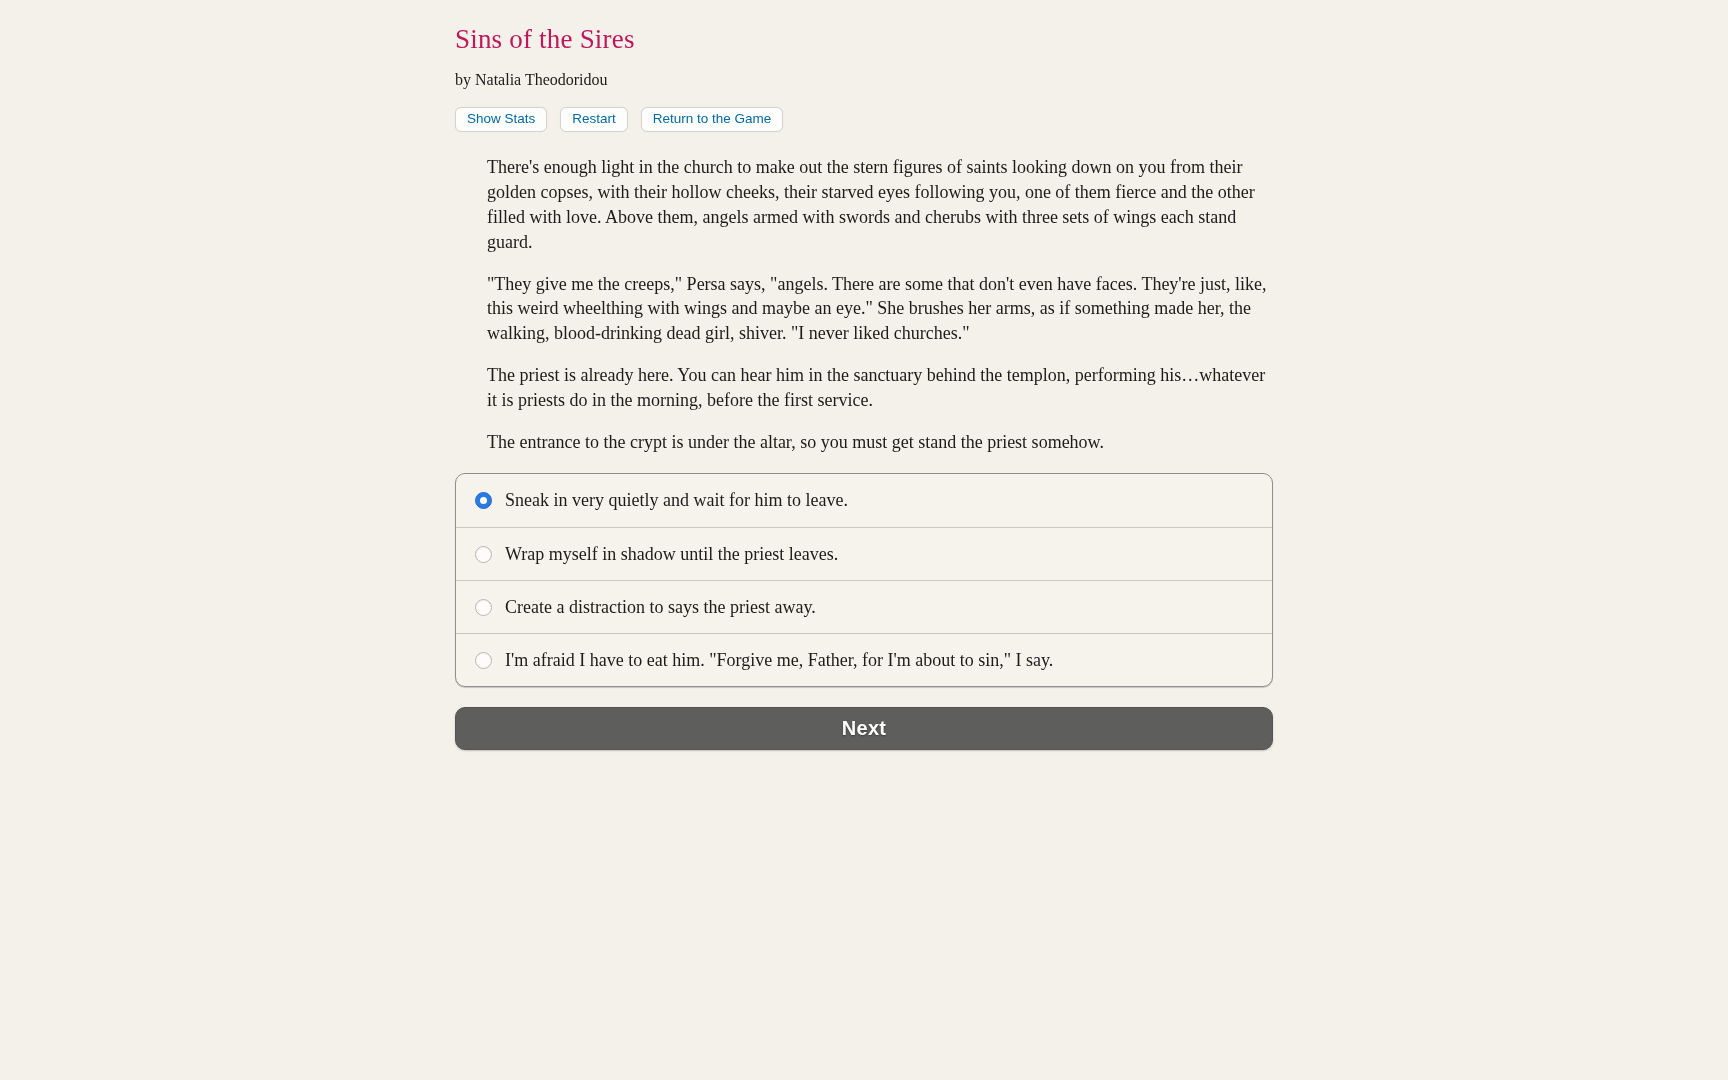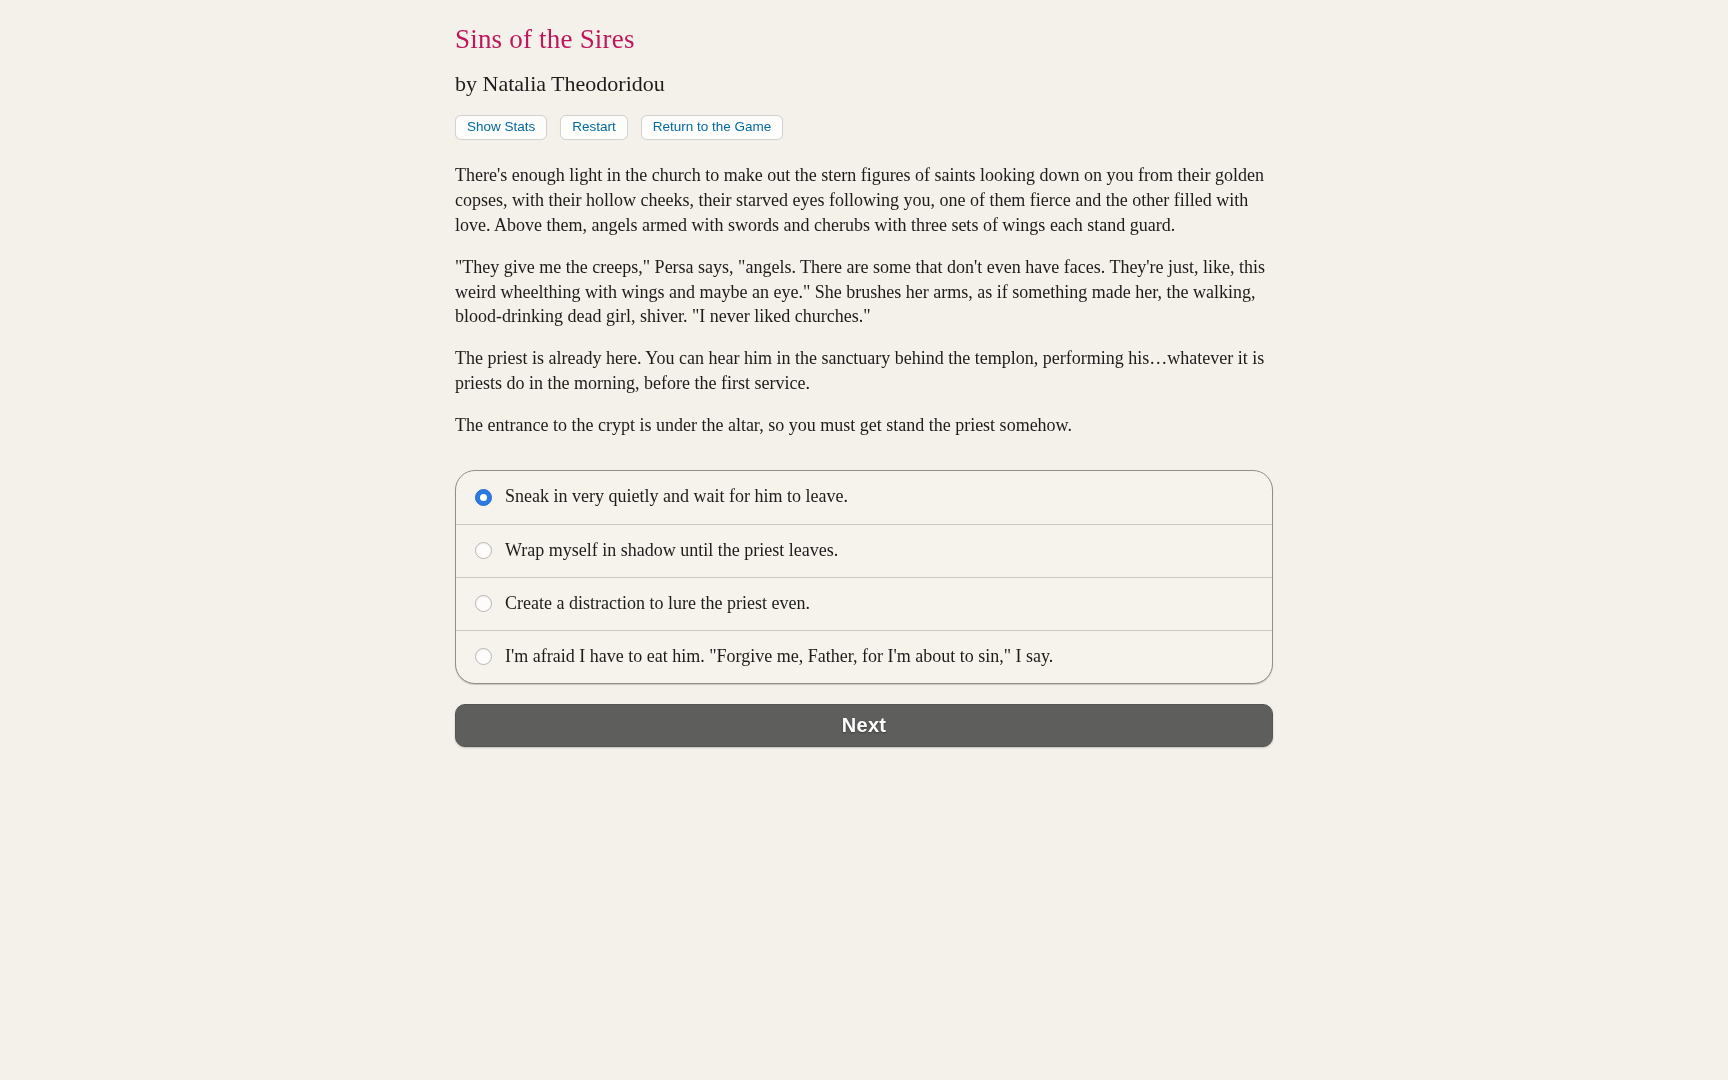--- a/index.html
+++ b/index.html
@@ -22,21 +22,21 @@
     padding-top: 24px;
   }
   .title {
     font-size: 27px;
     font-weight: normal;
     letter-spacing: 0.2px;
     color: #be185d;
   }
   .byline {
     margin-top: 16px;
-    font-size: 22px;
+    font-size: 16px;
     color: #1d1c1a;
   }
   .toolbar {
     margin-top: 18px;
     display: flex;
     gap: 13px;
   }
   .toolbar button {
     font-family: "Liberation Sans", sans-serif;
     font-size: 13.5px;
@@ -47,26 +47,27 @@
     padding: 3px 11px 4px;
     line-height: 1.2;
     cursor: pointer;
     box-shadow: 0 0 1px rgba(0,0,0,0.08);
   }
   .story {
     font-size: 18px;
     line-height: 1.38;
     margin-top: 17px;
     color: #1d1c1a;
+    margin-left: 32px;
   }
   .story.first { margin-top: 23px; }
   .choices {
-    margin-top: 32px;
+    margin-top: 19px;
     border: 1px solid #918f8b;
-    border-radius: 20px;
+    border-radius: 10px;
     background: #f6f3ed;
     overflow: hidden;
     box-shadow: 0 1px 1px rgba(0,0,0,0.18);
     text-align: center;
   }
   .choice {
     display: flex;
     align-items: center;
     min-height: 53px;
     padding: 8px 18px 8px 19px;
@@ -145,21 +146,21 @@
       <div class="choice">
         <span class="radio checked"></span>
         <span class="choice-label">Sneak in very quietly and wait for him to leave.</span>
       </div>
       <div class="choice">
         <span class="radio"></span>
         <span class="choice-label">Wrap myself in shadow until the priest leaves.</span>
       </div>
       <div class="choice">
         <span class="radio"></span>
-        <span class="choice-label">Create a distraction to lure the priest even.</span>
+        <span class="choice-label">Create a distraction to says the priest away.</span>
       </div>
       <div class="choice">
         <span class="radio"></span>
         <span class="choice-label">I'm afraid I have to eat him. "Forgive me, Father, for I'm about to sin," I say.</span>
       </div>
     </div>
 
     <button class="next-button">Next</button>
 
   </div>

